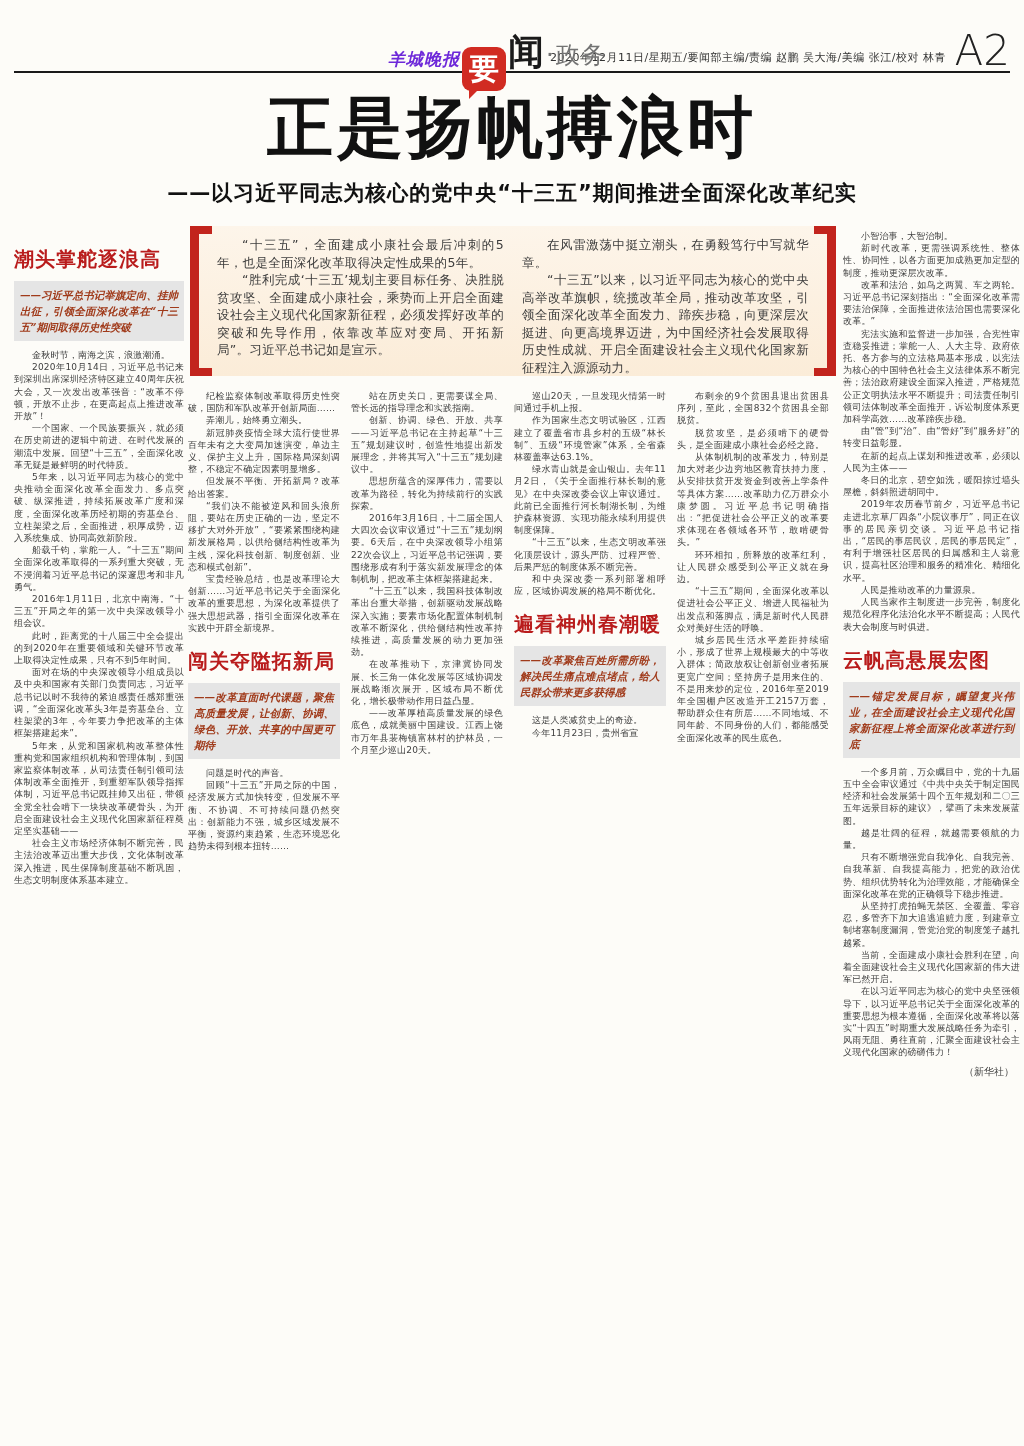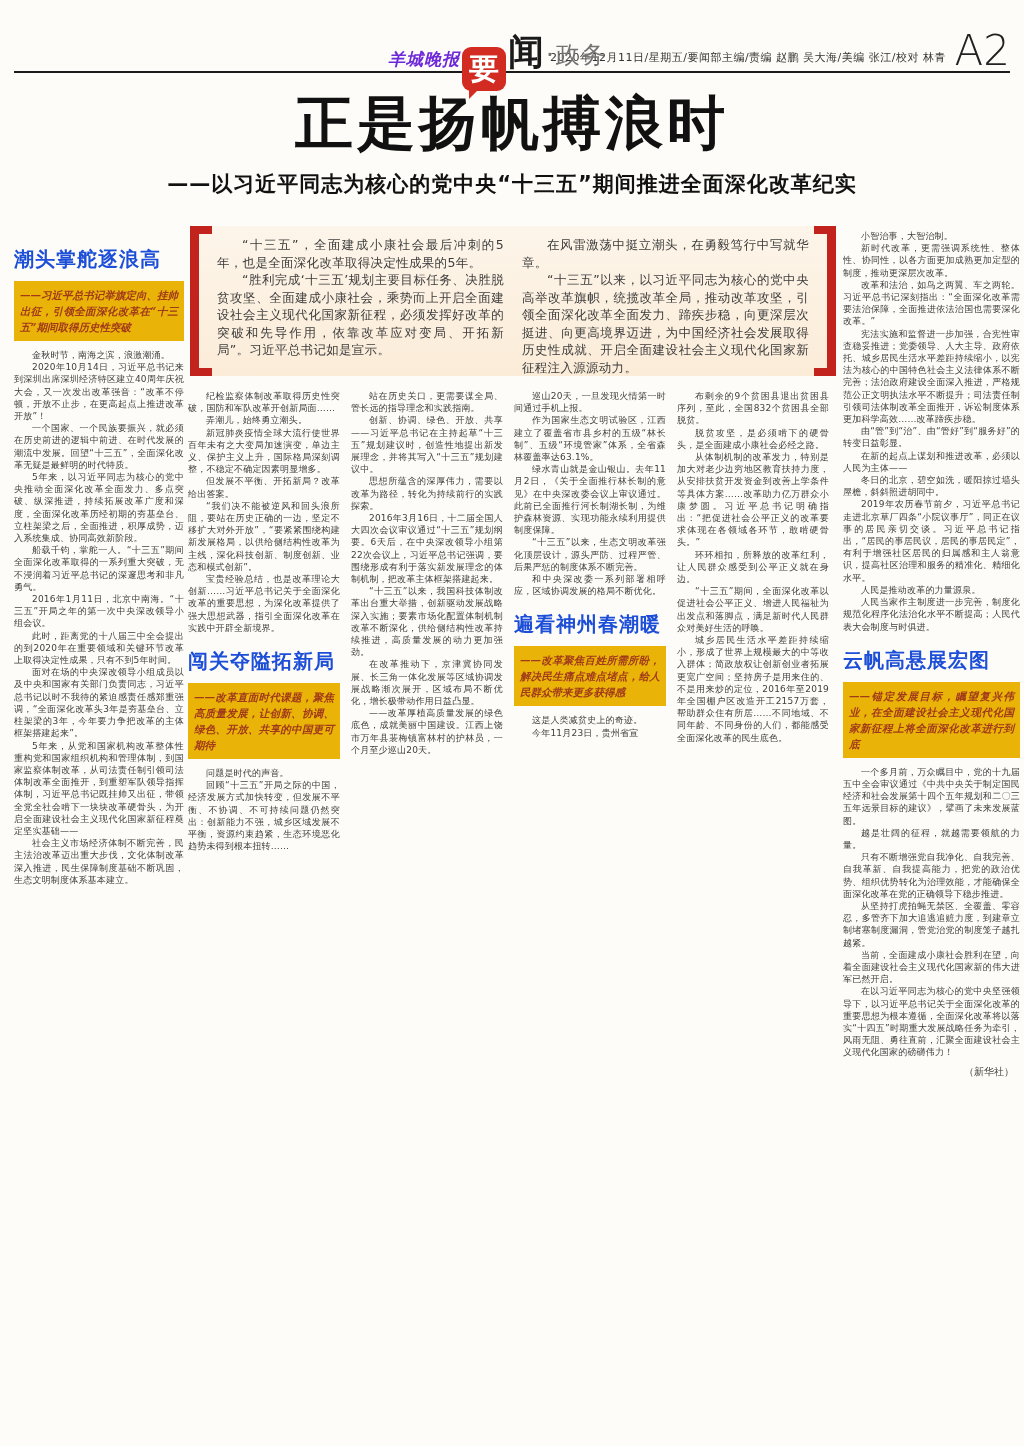--- a/index.html
+++ b/index.html
@@ -19,21 +19,21 @@
     margin:0 2px; top:6px; }
   .bubble:after { content:""; position:absolute; left:7px; bottom:-8px; width:12px; height:12px;
     background:#d12b22; clip-path:polygon(0 0,100% 0,0 100%); }
   .wen { font-size:36px; font-weight:900; color:#1a1a1a; padding-bottom:8px; letter-spacing:2px; }
   .sec-label { font-size:24px; color:#737373; padding-bottom:14px; letter-spacing:2px; }
   .dateline { position:absolute; right:78px; top:50px; font-size:11px; color:#333; letter-spacing:0.5px; }
   .page-no { position:absolute; right:14px; top:26px; font-size:42px; font-weight:300; color:#222;
     font-family:"DejaVu Sans","Liberation Sans",sans-serif; }
   
   .headline { position:absolute; left:0; top:92px; width:1024px; text-align:center; }
-  .headline h1 { font-size:58px; font-weight:900; color:#111; letter-spacing:4px; line-height:1.1; }
+  .headline h1 { font-size:66px; font-weight:900; color:#111; letter-spacing:4px; line-height:1.1; }
   .headline h2 { font-size:21px; font-weight:bold; color:#111; margin-top:14px; letter-spacing:1px; }
   
   .intro { position:absolute; left:190px; top:226px; width:646px; height:150px;
     background:linear-gradient(180deg,#fdf5ea 0%,#fbecd8 100%); display:flex; }
   .bracket { width:13px; background:transparent; position:relative; flex:none; }
   .bracket:before { content:""; position:absolute; top:0; bottom:0; width:9px; background:#c2241d; }
   .bracket.l:before { left:0; }
   .bracket.r:before { right:0; }
   .bracket:after { content:""; position:absolute; left:0; right:0; }
   .bracket.l .arm-t,.bracket.l .arm-b,.bracket.r .arm-t,.bracket.r .arm-b {
@@ -42,22 +42,22 @@
   .bracket.l .arm-t,.bracket.l .arm-b { left:0; }
   .bracket.r .arm-t,.bracket.r .arm-b { right:0; }
   .intro-cols { flex:1; display:flex; gap:18px; padding:10px 14px 8px 14px; }
   .intro-col { flex:1; }
   .intro-col p { font-size:12.5px; line-height:17.5px; text-align:justify; text-indent:2em;
     color:#3c3c3c; letter-spacing:0.3px; }
   
   .txtcol { position:absolute; overflow:hidden; }
   .bp { font-size:9px; line-height:12.2px; text-align:justify; text-indent:2em; color:#404040;
     letter-spacing:0.2px; margin:0; }
-  .sec-h { color:#1d4ed8; font-size:20px; font-weight:900; letter-spacing:1px; margin:14px 0 8px 0; }
-  .sec-n { background:#eab308; color:#a03a1a; font-weight:bold; font-style:italic;
+  .sec-h { color:#b91c1c; font-size:20px; font-weight:900; letter-spacing:1px; margin:14px 0 8px 0; }
+  .sec-n { background:#e5e5e5; color:#a03a1a; font-weight:bold; font-style:italic;
     font-size:10.5px; line-height:16px; padding:6px 6px; text-align:justify; margin-bottom:8px;
     font-family:"DejaVu Serif","Liberation Serif",serif; }
   .sec-n:before { content:""; }
   .credit { font-size:10px; text-align:right; color:#404040; margin-top:6px; padding-right:6px; }
 </style>
 </head>
 <body>
 
 <div class="masthead">
   <div class="rule-top"></div>
@@ -153,21 +153,21 @@
     <p class="bp">从体制机制的改革发力，特别是加大对老少边穷地区教育扶持力度，从安排扶贫开发资金到改善上学条件等具体方案……改革助力亿万群众小康梦圆。习近平总书记明确指出：“把促进社会公平正义的改革要求体现在各领域各环节，敢啃硬骨头。”</p>
     <p class="bp">环环相扣，所释放的改革红利，让人民群众感受到公平正义就在身边。</p>
     <p class="bp">“十三五”期间，全面深化改革以促进社会公平正义、增进人民福祉为出发点和落脚点，满足新时代人民群众对美好生活的呼唤。</p>
     <p class="bp">城乡居民生活水平差距持续缩小，形成了世界上规模最大的中等收入群体；简政放权让创新创业者拓展更宽广空间；坚持房子是用来住的、不是用来炒的定位，2016年至2019年全国棚户区改造开工2157万套，帮助群众住有所居……不同地域、不同年龄、不同身份的人们，都能感受全面深化改革的民生底色。</p>
   </div>
 
 <div class="txtcol" style="left:843px; top:230px; width:177px; height:1210px;">
     <p class="bp">小智治事，大智治制。</p>
     <p class="bp">新时代改革，更需强调系统性、整体性、协同性，以各方面更加成熟更加定型的制度，推动更深层次改革。</p>
     <p class="bp">改革和法治，如鸟之两翼、车之两轮。习近平总书记深刻指出：“全面深化改革需要法治保障，全面推进依法治国也需要深化改革。”</p>
-    <p class="bp">宪法实施和监督进一步加强，合宪性审查稳妥推进；党委领导、人大主导、政府依托、城乡居民生活水平差距持续缩小，以宪法为核心的中国特色社会主义法律体系不断完善；法治政府建设全面深入推进，严格规范公正文明执法水平不断提升；司法责任制引领司法体制改革全面推开，诉讼制度体系更加科学高效……改革蹄疾步稳。</p>
+    <p class="bp">宪法实施和监督进一步加强，合宪性审查稳妥推进；掌舵一人、人大主导、政府依托、各方参与的立法格局基本形成，以宪法为核心的中国特色社会主义法律体系不断完善；法治政府建设全面深入推进，严格规范公正文明执法水平不断提升；司法责任制引领司法体制改革全面推开，诉讼制度体系更加科学高效……改革蹄疾步稳。</p>
     <p class="bp">由“管”到“治”、由“管好”到“服务好”的转变日益彰显。</p>
     <p class="bp">在新的起点上谋划和推进改革，必须以人民为主体——</p>
     <p class="bp">冬日的北京，碧空如洗，暖阳掠过墙头屋檐，斜斜照进胡同中。</p>
     <p class="bp">2019年农历春节前夕，习近平总书记走进北京草厂四条“小院议事厅”，同正在议事的居民亲切交谈。习近平总书记指出，“居民的事居民议，居民的事居民定”，有利于增强社区居民的归属感和主人翁意识，提高社区治理和服务的精准化、精细化水平。</p>
     <p class="bp">人民是推动改革的力量源泉。</p>
     <p class="bp">人民当家作主制度进一步完善，制度化规范化程序化法治化水平不断提高；人民代表大会制度与时俱进。</p>
     <h3 class="sec-h">云帆高悬展宏图</h3>
     <div class="sec-n">——锚定发展目标，瞩望复兴伟业，在全面建设社会主义现代化国家新征程上将全面深化改革进行到底</div>
     <p class="bp">一个多月前，万众瞩目中，党的十九届五中全会审议通过《中共中央关于制定国民经济和社会发展第十四个五年规划和二〇三五年远景目标的建议》，擘画了未来发展蓝图。</p>
     <p class="bp">越是壮阔的征程，就越需要领航的力量。</p>

